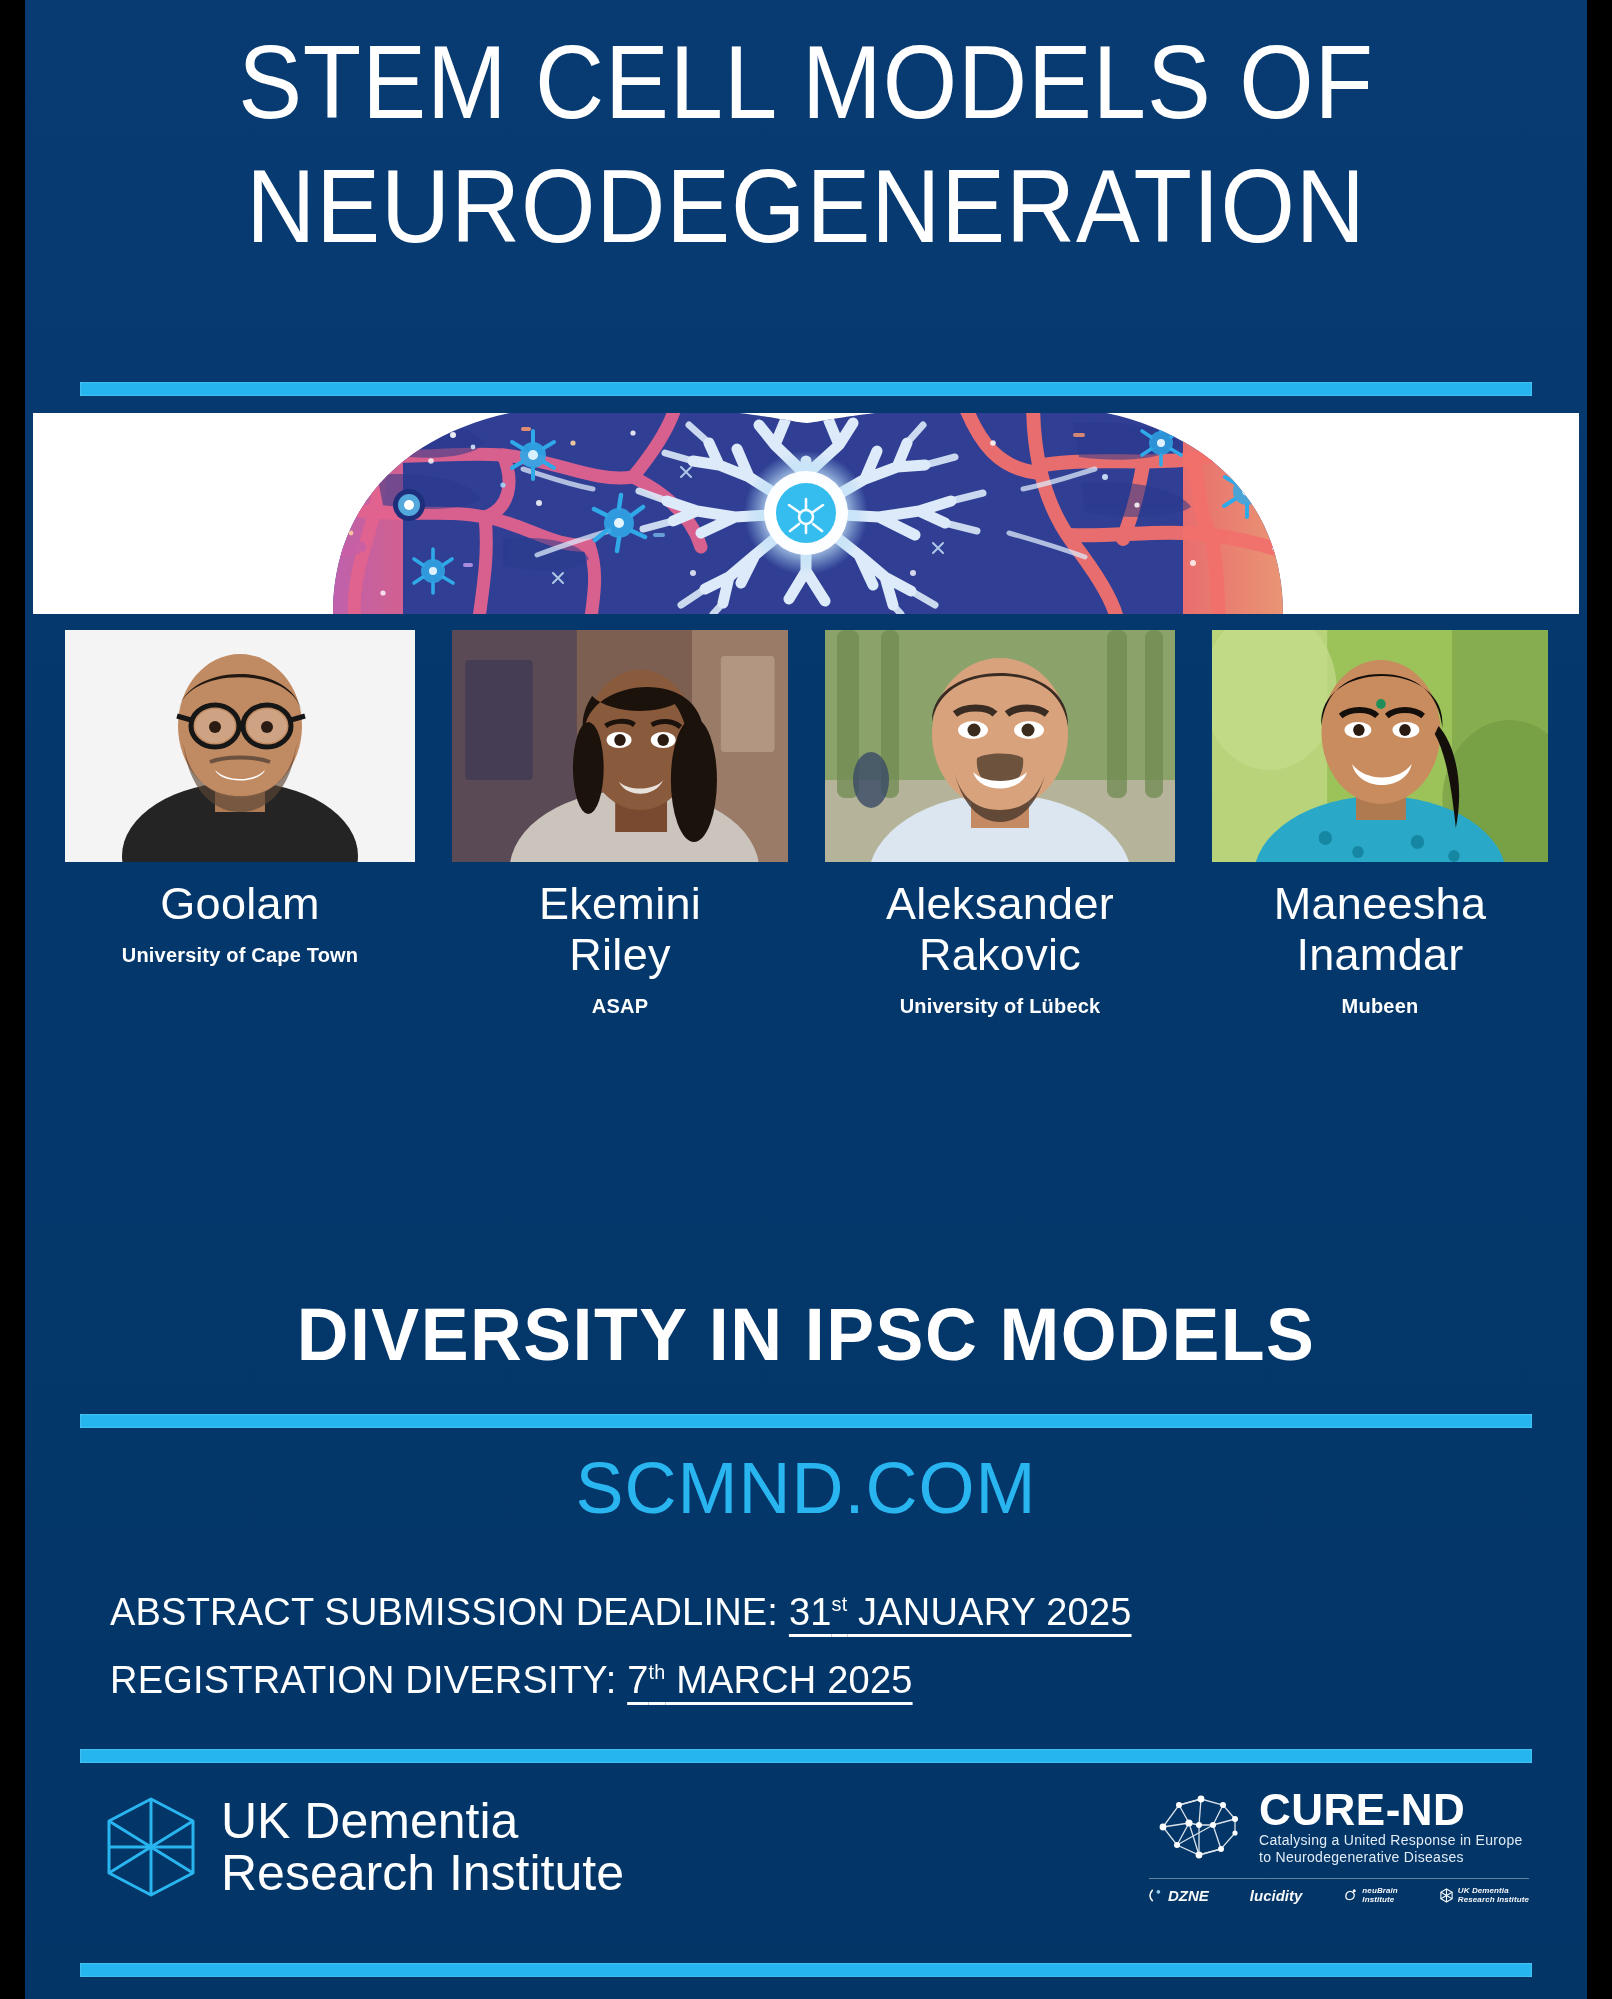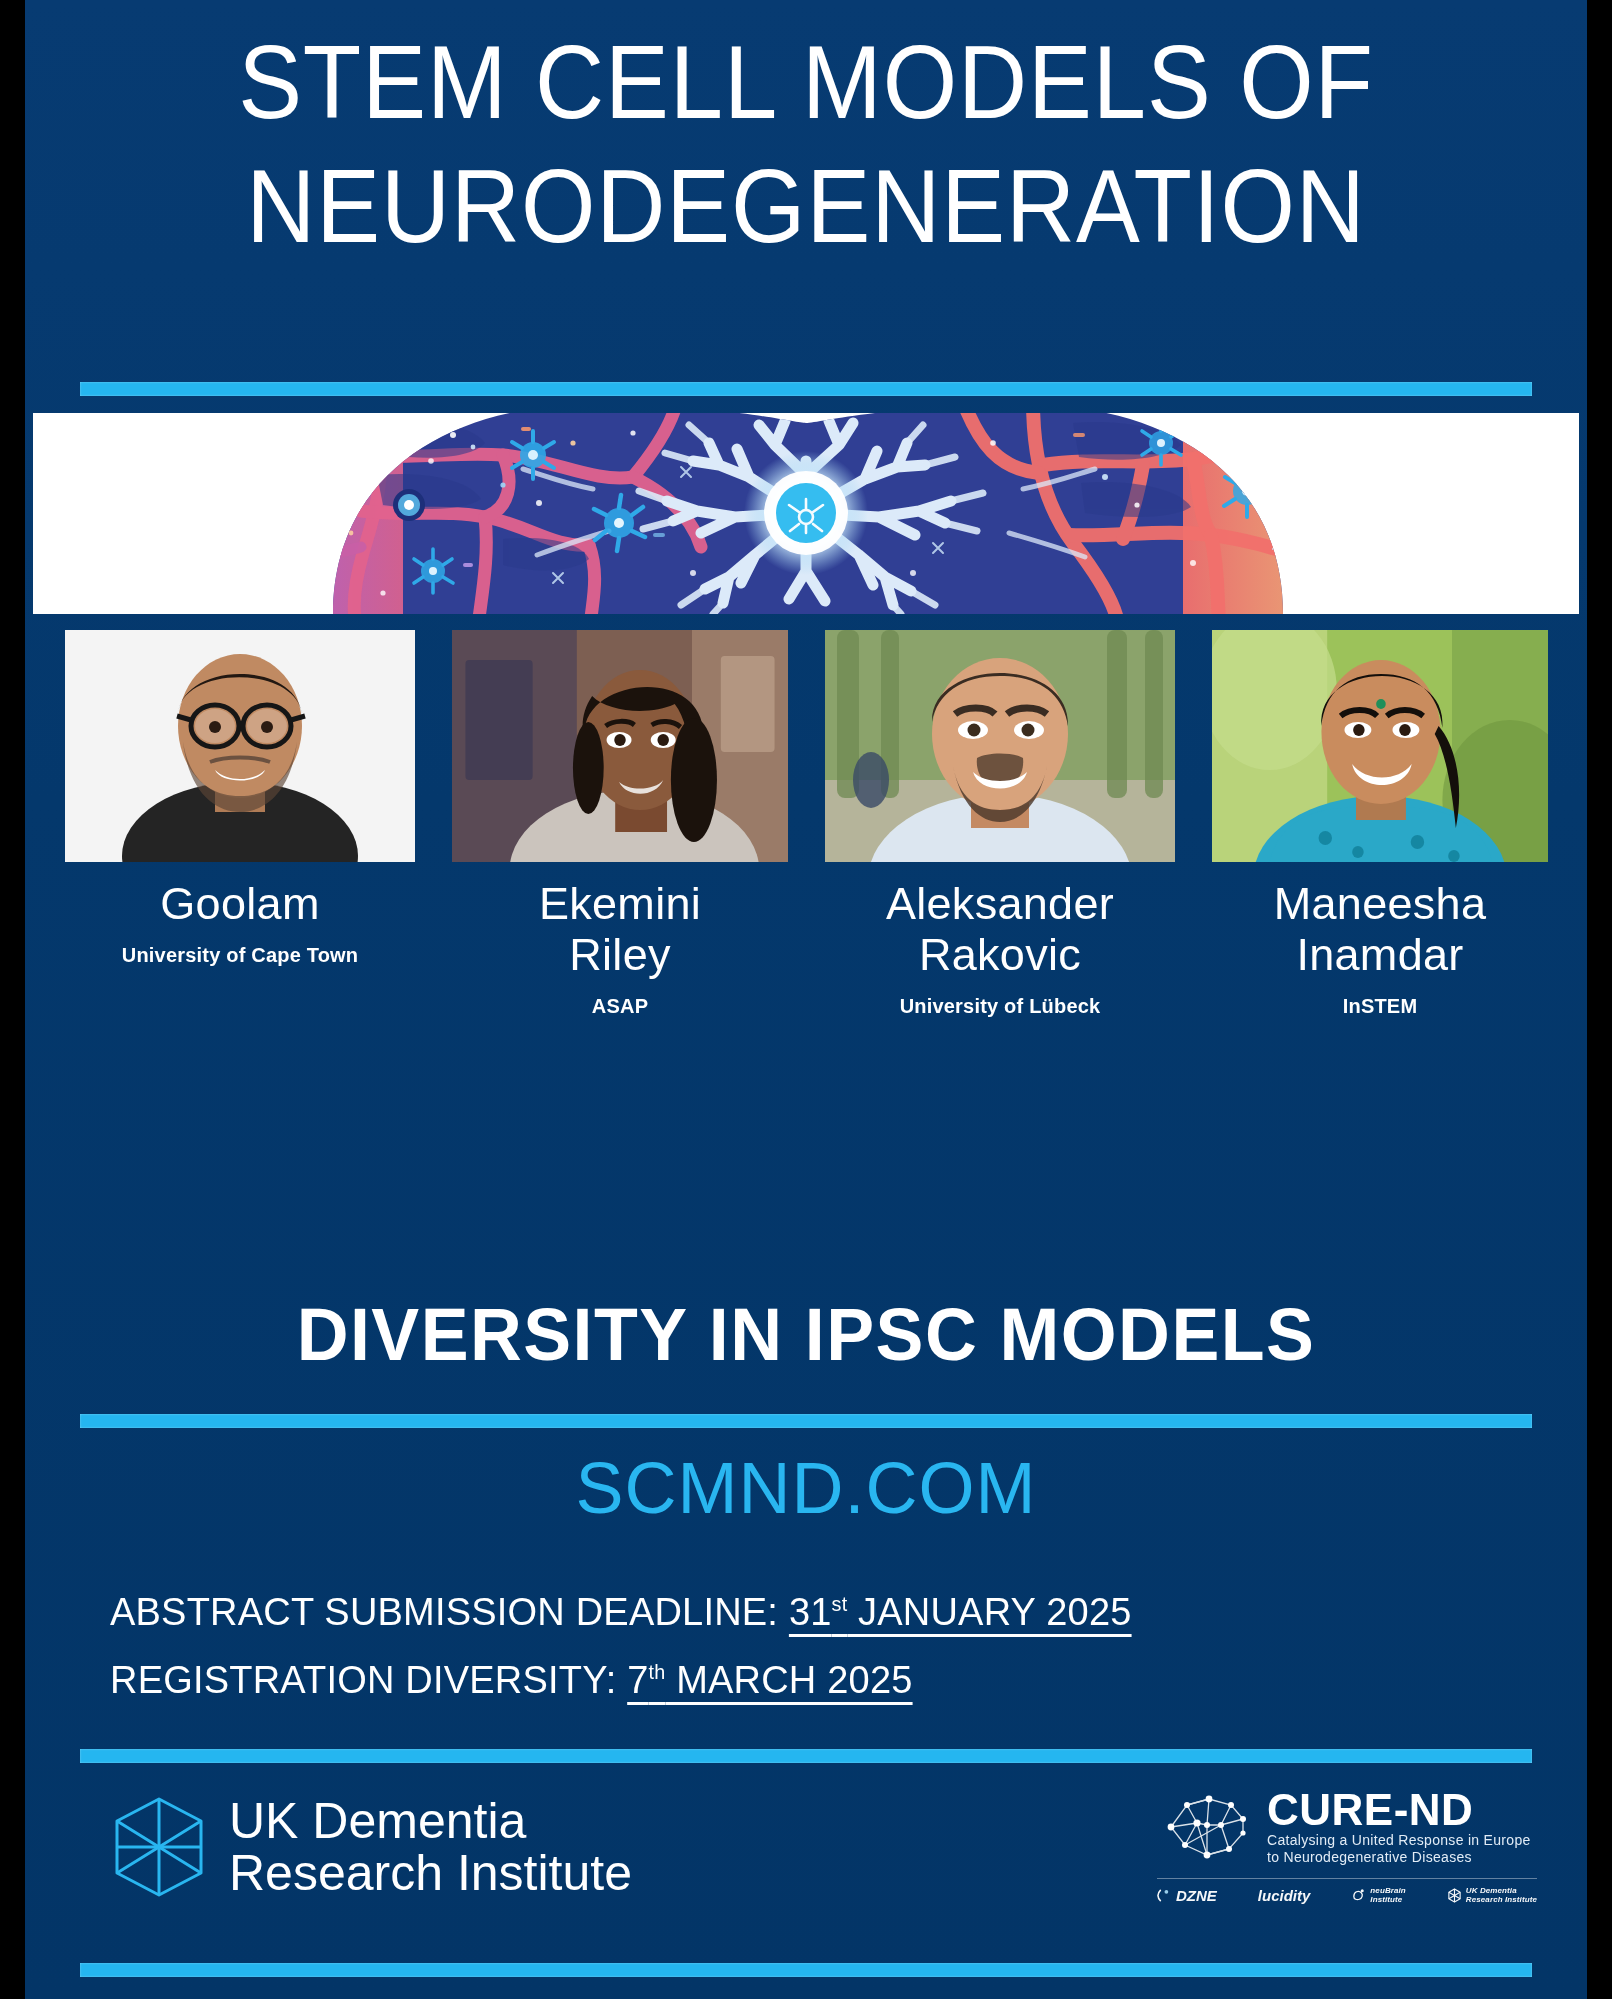--- a/index.html
+++ b/index.html
@@ -149,21 +149,21 @@
     line-height: 68px;
     letter-spacing: 0.2px;
     white-space: nowrap;
   }
   .dl-date { text-decoration: underline; text-underline-offset: 9px; text-decoration-thickness: 3px; }
   .dl-date sup { font-size: 0.52em; vertical-align: super; line-height: 0; }
 
   
   #logos {
     position: absolute;
-    left: 8px; top: 1785px; width: 1562px; height: 160px;
+    left: 0; top: 1785px; width: 1562px; height: 160px;
   }
   #ukdri {
     position: absolute;
     left: 78px; top: 10px;
     display: flex;
     align-items: center;
     gap: 22px;
   }
   #ukdri-mark { width: 96px; height: 104px; }
   #ukdri-words {
@@ -550,21 +550,21 @@
           <circle cx="201" cy="100" r="6" fill="#2a1a10"></circle>
           <path d="M134 86 C144 78 164 78 172 86" stroke="#140f0b" stroke-width="6" fill="none"></path>
           <path d="M182 86 C192 78 210 78 220 86" stroke="#140f0b" stroke-width="6" fill="none"></path>
           <path d="M146 134 C160 152 194 152 208 134 C202 162 152 162 146 134 Z" fill="#ffffff"></path>
         </svg>
       </div>
       <div class="sp-name">
         <div>Maneesha</div>
         <div>Inamdar</div>
       </div>
-      <div class="sp-affil">InSTEM</div>
+      <div class="sp-affil">Mubeen</div>
     </div>
 
   </div>
 
   <div id="theme">DIVERSITY IN IPSC MODELS</div>
 
   <div class="divider" id="divider-mid"></div>
 
   <div id="website">SCMND.COM</div>
 

